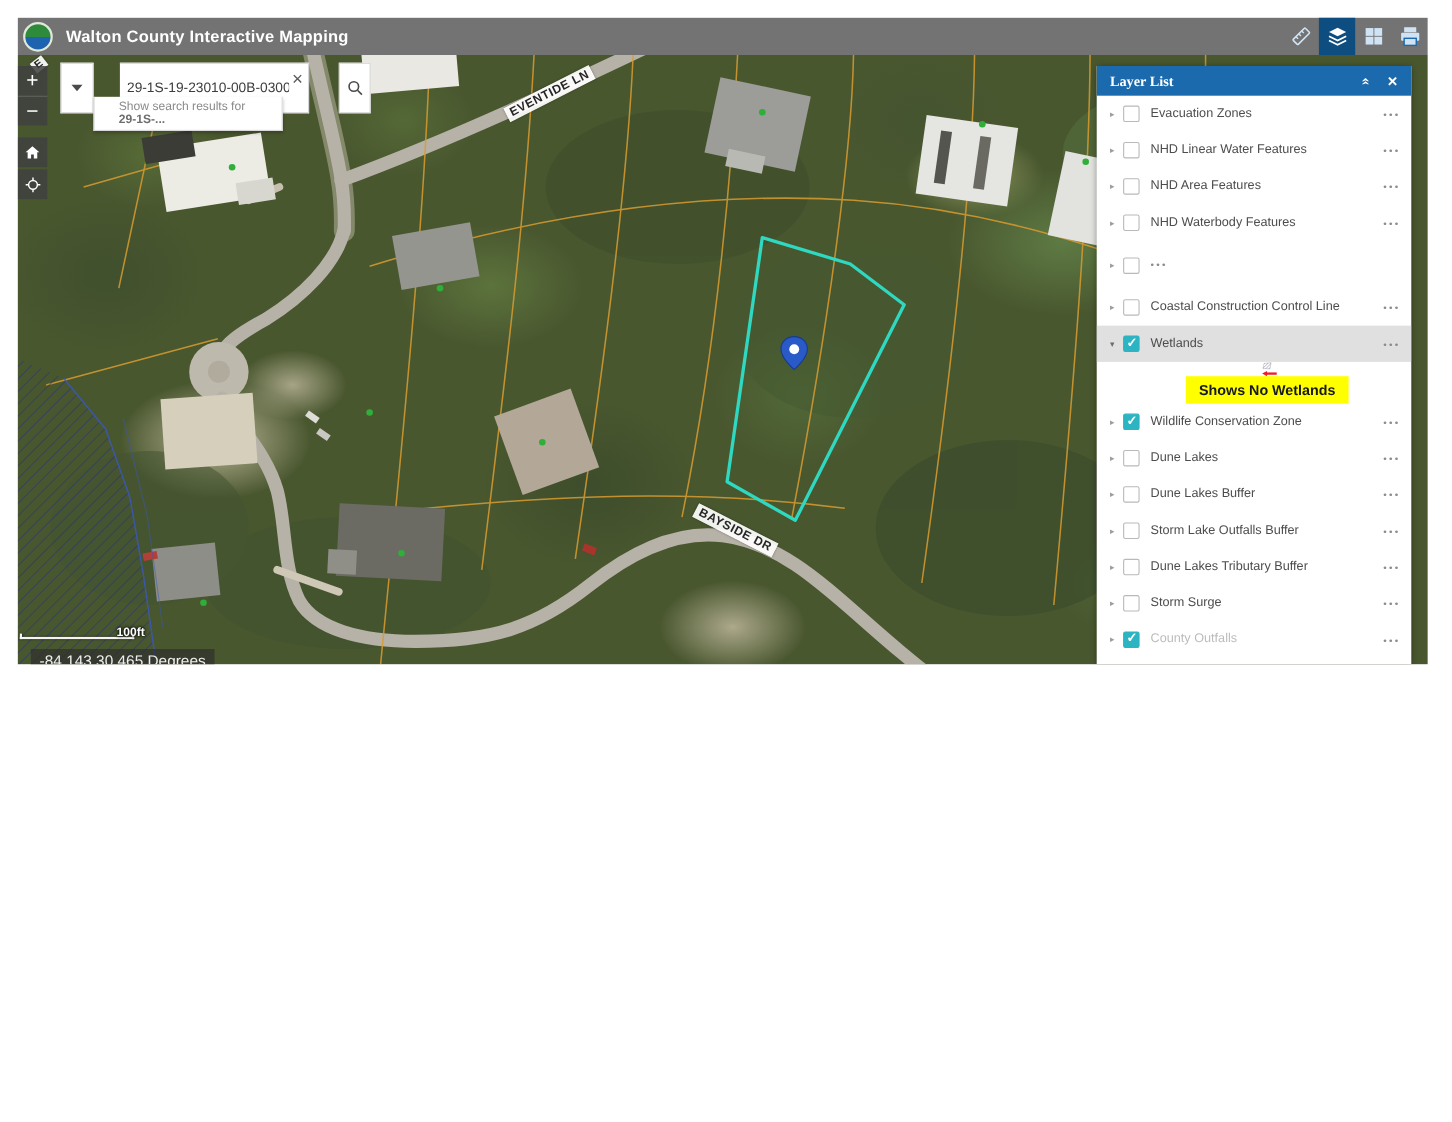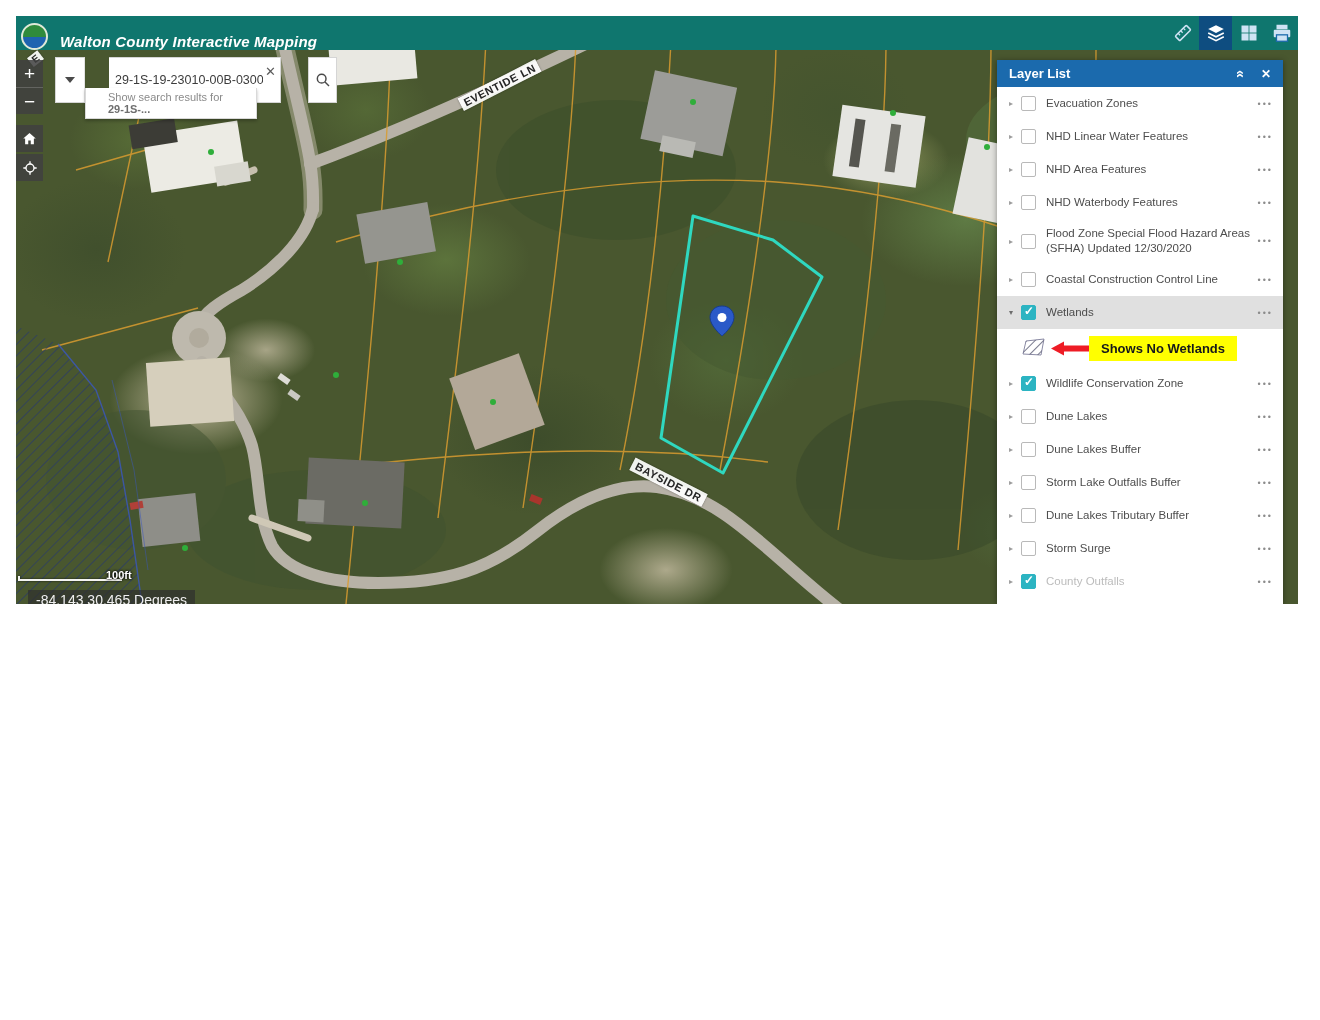--- a/index.html
+++ b/index.html
@@ -1,20 +1,20 @@
 <!DOCTYPE html>
 <html><head>
 <meta charset="utf-8">
 <style>
   html,body{margin:0;padding:0;background:#ffffff;width:1320px;height:1020px;
     font-family:"Liberation Sans",sans-serif;-webkit-font-smoothing:antialiased;}
   .app{position:absolute;left:16px;top:16px;width:1282px;height:588px;overflow:hidden;}
 
   
-  .header{position:relative;height:34px;background:#0f766e;display:flex;align-items:flex-end;font-style:italic;}
+  .header{position:relative;height:34px;background:#737373;display:flex;align-items:center;}
   .logo{width:27px;height:27px;border-radius:50%;margin-left:5px;box-sizing:border-box;
     border:2px solid #dfe9d8;background:linear-gradient(#2f8b3c 0 52%,#1e63b0 52% 100%);}
   .app-title{color:#fff;font-weight:bold;font-size:15px;margin-left:12px;letter-spacing:.2px;}
   .htools{margin-left:auto;display:flex;height:100%;}
   .htool{width:33px;height:34px;display:flex;align-items:center;justify-content:center;cursor:pointer;}
   .htool.active{background:#0e4d80;}
 
   
   .map{position:absolute;left:0;top:34px;width:1282px;height:554px;overflow:hidden;background-color:#49572f;
     background-image:
@@ -69,40 +69,40 @@
     box-sizing:border-box;filter:drop-shadow(0 0 1px rgba(0,0,0,.7));}
   .sb-text{position:absolute;left:88px;top:-1px;color:#fff;font-size:11px;font-weight:bold;
     text-shadow:0 0 3px #000,0 0 2px #000;}
   .coords{position:absolute;left:12px;top:540px;background:rgba(45,45,45,.68);color:#efefef;font-size:14px;
     padding:2px 8px 4px 8px;white-space:nowrap;}
 
   
   .panel{position:absolute;left:981px;top:10px;width:286px;height:544px;background:#fff;overflow:hidden;
     box-shadow:0 1px 6px rgba(0,0,0,.4);}
   .panel-header{height:27px;background:#1b6aad;color:#fff;display:flex;align-items:center;padding:0 12px;
-    font-size:13px;font-weight:bold;box-sizing:border-box;}
+    font-size:13px;font-weight:bold;box-sizing:border-box;font-family:Liberation Serif, serif;}
   .ph-icons{margin-left:auto;display:flex;gap:16px;align-items:center;}
   .ph-ic{font-size:12px;font-weight:bold;cursor:pointer;line-height:1;}
   .rot90{display:inline-block;transform:rotate(90deg);font-size:14px;}
   .panel-body{position:relative;}
   .layer-item{display:flex;align-items:center;min-height:33px;padding:0 10px 0 12px;box-sizing:border-box;
     font-size:11.5px;color:#4d4d4d;}
   .layer-item.tall{min-height:44px;}
   .layer-item.selected{background:#e0e0e0;}
   .li-arrow{width:11px;color:#9c9c9c;font-size:8px;flex:none;cursor:pointer;}
   .li-arrow.open{color:#6d6d6d;}
   .cb{width:15px;height:15px;border:1px solid #b9b9b9;border-radius:2px;background:#fff;margin:0 10px 0 1px;
     box-sizing:border-box;position:relative;flex:none;cursor:pointer;}
   .cb.checked{background:#2cb4c2;border-color:#2cb4c2;}
   .cb.checked::after{content:"\2713";position:absolute;left:2px;top:-2px;color:#fff;font-size:12px;font-weight:bold;}
   .li-label{flex:1;line-height:1.3;padding-right:6px;cursor:default;}
   .li-label.grayed{color:#bcbcbc;}
   .li-menu{flex:none;color:#8c8c8c;font-size:9px;letter-spacing:2px;cursor:pointer;}
   .li-menu::after{content:"\2022\2022\2022";}
-  .legend-row{display:flex;align-items:center;height:38px;padding-left:24px;}
+  .legend-row{display:flex;align-items:center;height:38px;padding-left:24px;flex-direction:column;}
   .annot{background:#ffff00;color:#16181c;font-weight:bold;font-size:13px;padding:5px 12px;white-space:nowrap;}
 </style>
 </head>
 <body>
 
 <div class="app">
 
   <div class="header">
     <div class="logo"></div>
     <div class="app-title">Walton County Interactive Mapping</div>
@@ -334,21 +334,20 @@
           </div>
           <div class="layer-item">
             <span class="li-arrow">▸</span>
             <span class="cb"></span>
             <span class="li-label">NHD Waterbody Features</span>
             <span class="li-menu"></span>
           </div>
           <div class="layer-item tall">
             <span class="li-arrow">▸</span>
             <span class="cb"></span>
-            <span class="li-label">Flood Zone Special Flood Hazard Areas (SFHA) Updated 12/30/2020</span>
             <span class="li-menu"></span>
           </div>
           <div class="layer-item">
             <span class="li-arrow">▸</span>
             <span class="cb"></span>
             <span class="li-label">Coastal Construction Control Line</span>
             <span class="li-menu"></span>
           </div>
           <div class="layer-item selected">
             <span class="li-arrow open">▾</span>

